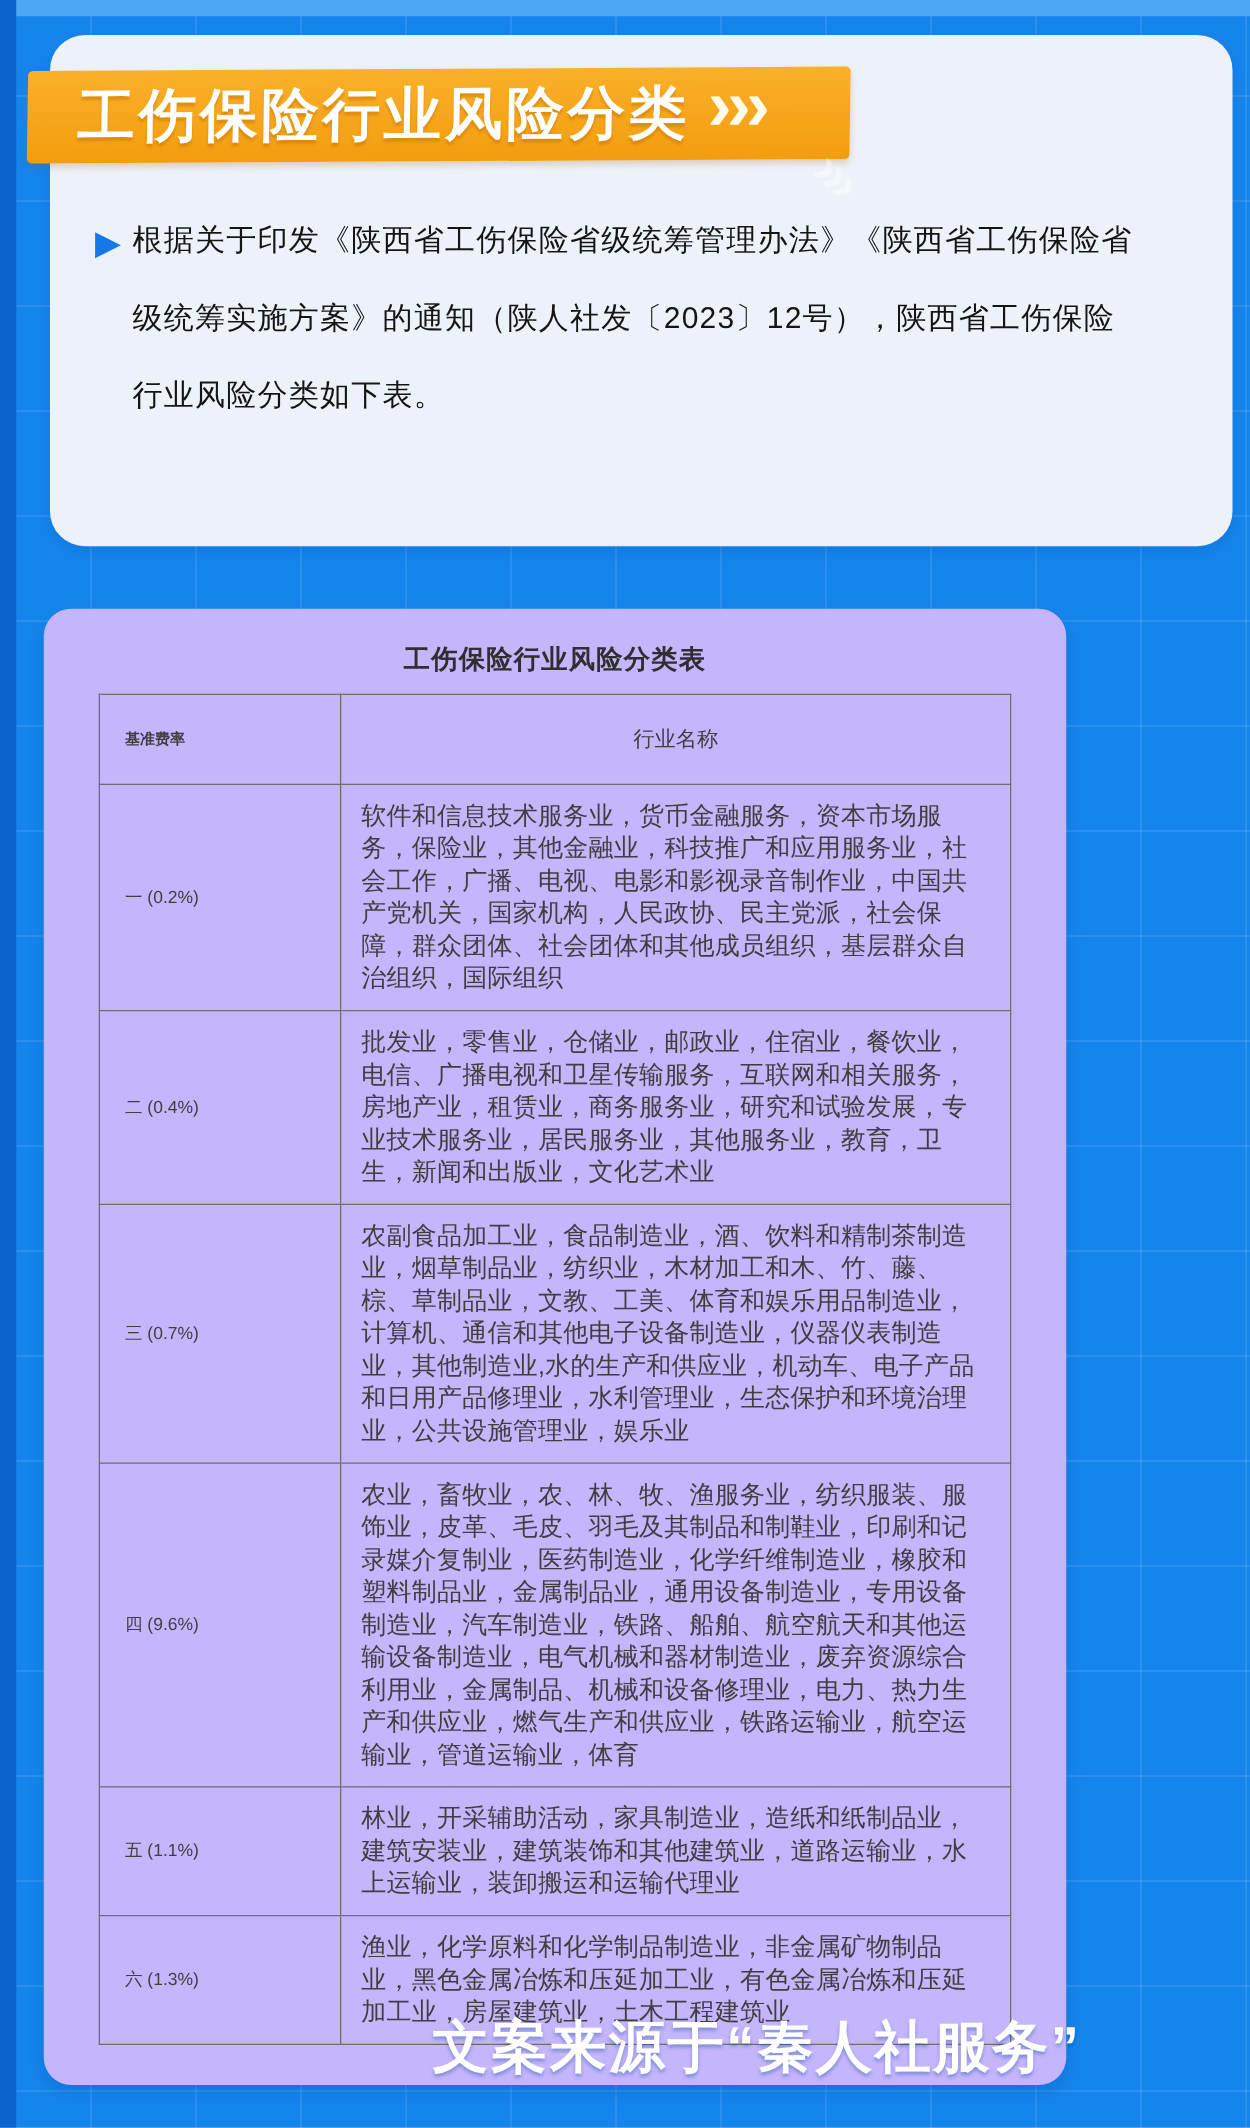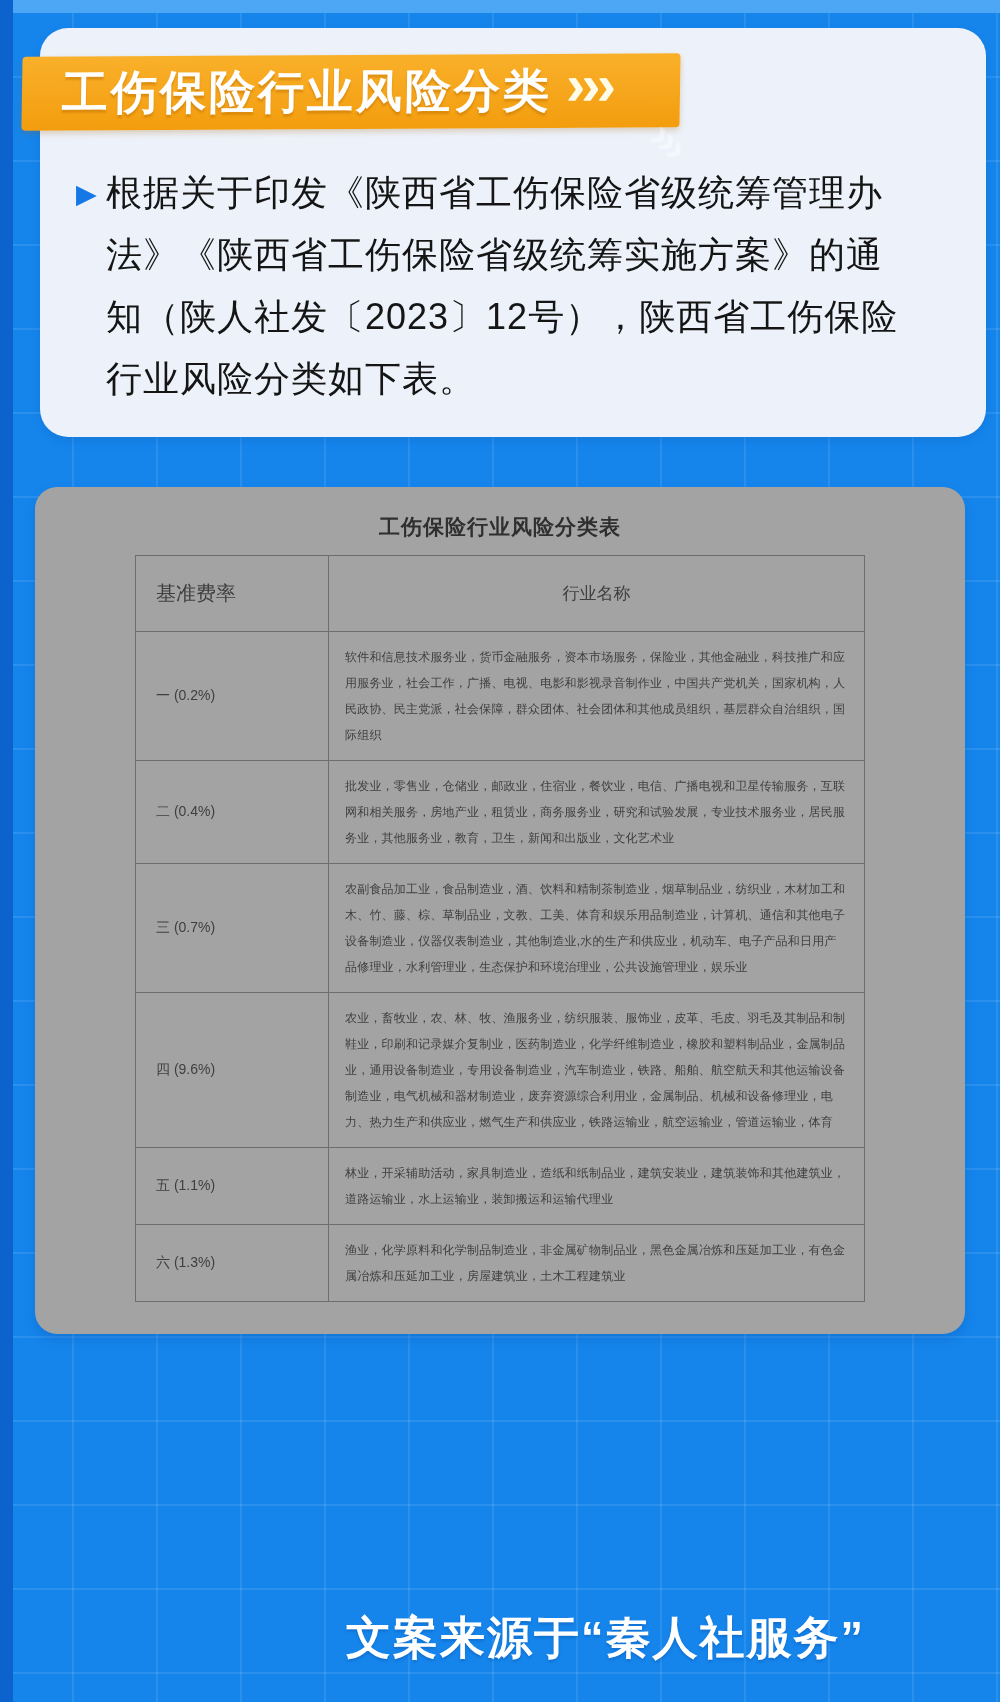--- a/index.html
+++ b/index.html
@@ -48,46 +48,46 @@
 
   
   .intro{
     position:absolute;left:76px;top:162px;width:856px;
     display:flex;align-items:flex-start;
   }
   .intro-bullet{
     color:#1678e6;font-size:27px;line-height:62px;flex:0 0 30px;margin-top:1px;
   }
   .intro-text{
-    width:806px;font-size:36px;line-height:62px;color:#151515;
+    width:806px;font-size:24px;line-height:62px;color:#151515;
     letter-spacing:1px;text-align:left;
   }
 
   
   .table-card{
-    position:absolute;left:35px;top:487px;width:930px;
-    background:#a3a3a3;border-radius:22px;
+    position:absolute;left:35px;top:487px;width:818px;
+    background:#c4b5fd;border-radius:22px;
     padding:26px 0 32px 0;box-sizing:border-box;
     box-shadow:0 6px 12px rgba(9,70,150,0.22);
   }
   .table-title{
     text-align:center;font-size:21px;font-weight:700;color:#2f2f2f;
     margin:0 0 14px 0;letter-spacing:1px;
   }
   table.risk{
     width:730px;margin:0 auto;border-collapse:collapse;table-layout:fixed;
   }
   table.risk th, table.risk td{
     border:1px solid #6e6e6e;color:#3f3f3f;vertical-align:middle;
   }
   th.rate-h, td.rate-c{width:166px;text-align:left;padding:10px 6px 10px 20px;font-size:14px;}
-  th.rate-h{font-weight:400;padding-top:24px;padding-bottom:24px;font-size:20px;color:#333;}
+  th.rate-h{font-weight:700;padding-top:24px;padding-bottom:24px;font-size:12px;color:#333;}
   th.ind-h{font-weight:400;text-align:center;padding:24px 16px 24px 16px;font-size:17px;color:#3a3a3a;}
   td.ind-c{
-    text-align:left;padding:12px 16px;font-size:12px;line-height:26px;
+    text-align:left;padding:12px 16px;font-size:20px;line-height:26px;
     letter-spacing:0.2px;
   }
 
   
   .footer-source{
     position:absolute;right:135px;top:1608px;
     color:#ffffff;font-size:45px;font-weight:700;letter-spacing:2px;
     text-shadow:0 2px 3px rgba(8,70,150,0.35);white-space:nowrap;
   }
 </style>

